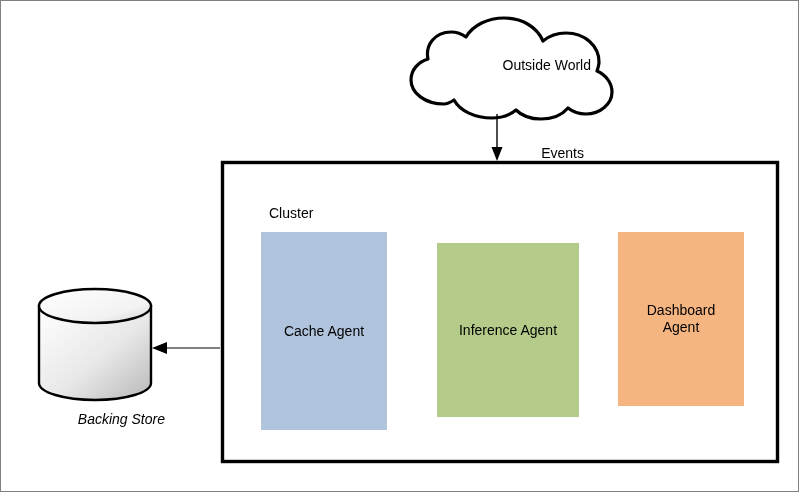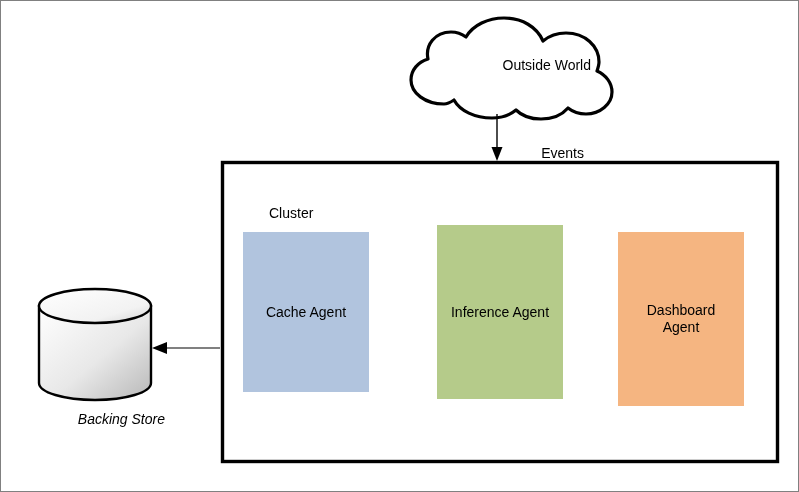--- a/index.html
+++ b/index.html
@@ -71,30 +71,30 @@
   }
   .agent-box .agent-text {
     color: #000000;
     font-size: 14px;
     line-height: 17px;
     text-align: center;
     white-space: pre-line;
     padding: 0 6px;
   }
   #agent-cache {
-    left: 242px;
+    left: 260px;
     top: 231px;
     width: 126px;
-    height: 160px;
+    height: 198px;
     background: #b1c4de;
   }
   #agent-inference {
     left: 436px;
-    top: 224px;
-    width: 126px;
+    top: 242px;
+    width: 142px;
     height: 174px;
     background: #b5cb8a;
   }
   #agent-dashboard {
     left: 617px;
     top: 231px;
     width: 126px;
     height: 174px;
     background: #f5b581;
   }

